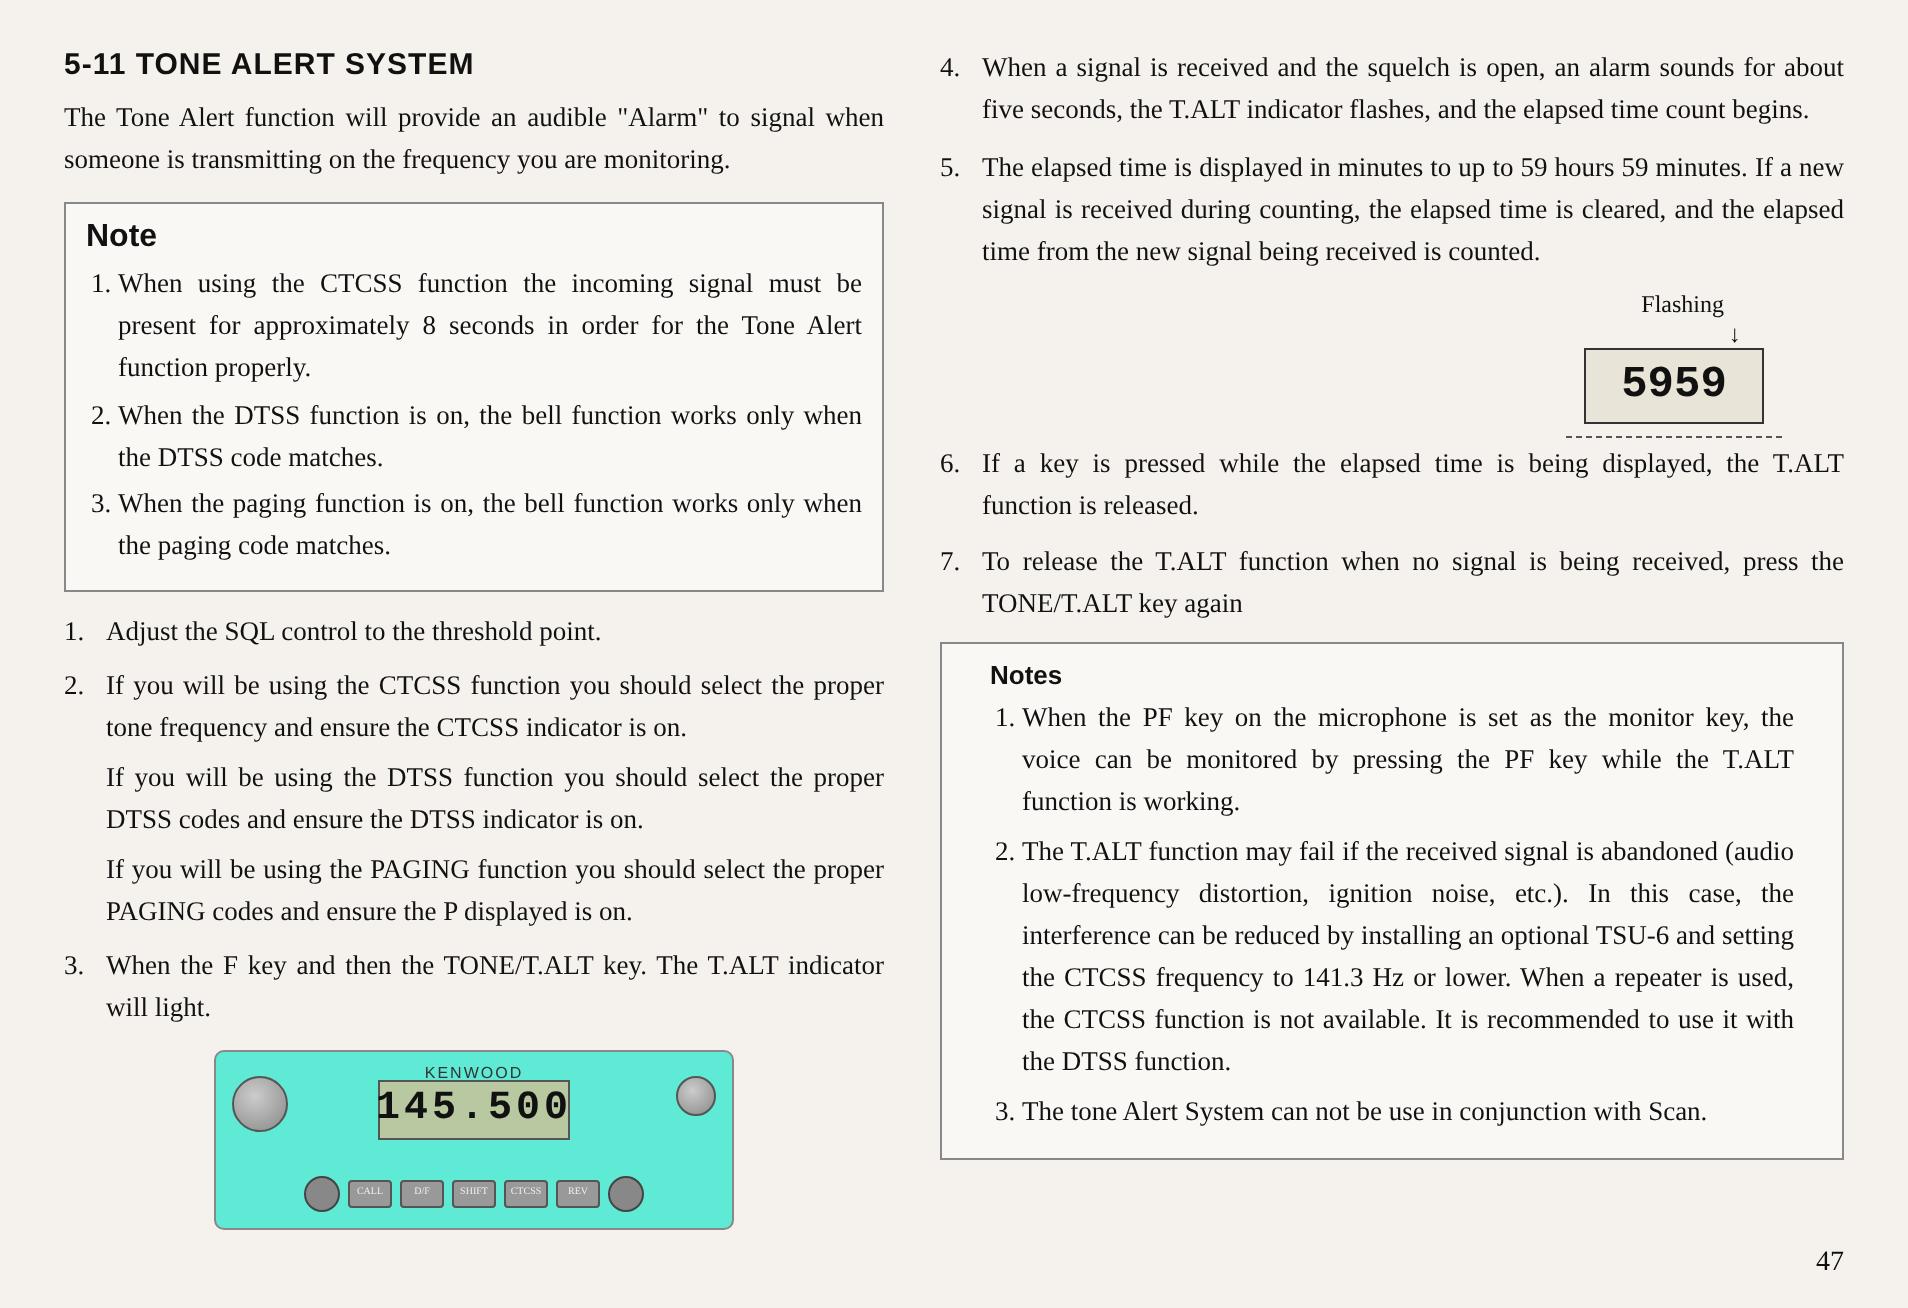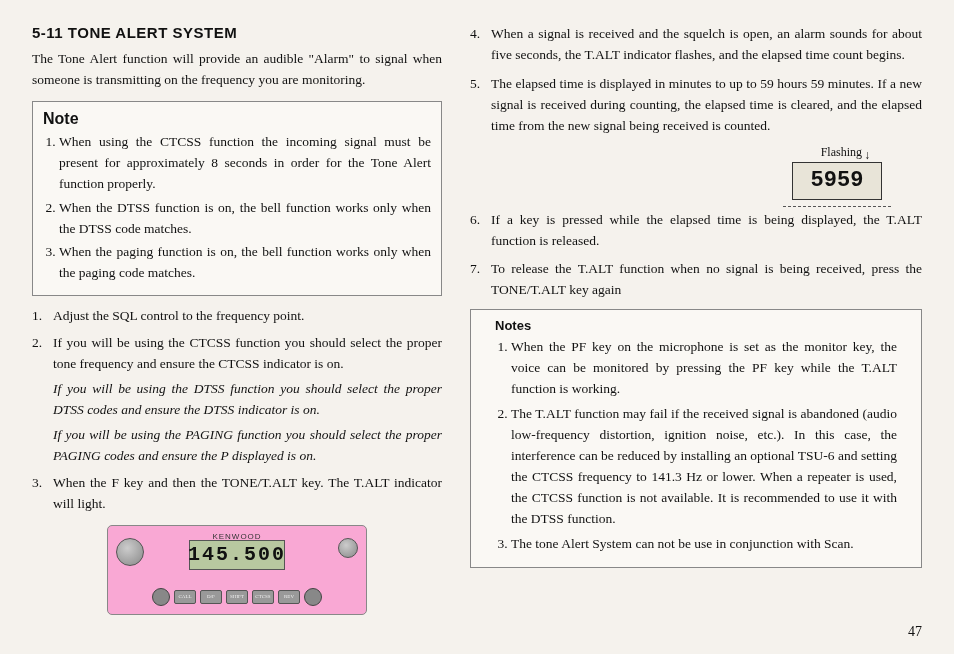--- a/index.html
+++ b/index.html
@@ -71,31 +71,30 @@
       flex-shrink: 0;
       min-width: 16px;
     }
     .steps-list > li .content {
       flex: 1;
     }
     .sub-para {
       margin-top: 4px;
       text-align: justify;
       line-height: 1.55;
-      font-style: italic;
     }
     .radio-img-container {
       margin-top: 10px;
       display: flex;
       justify-content: center;
     }
     .radio-img {
       width: 260px;
       height: 90px;
-      background: #f9a8d4;
+      background: #5eead4;
       border: 1px solid #888;
       border-radius: 5px;
       position: relative;
       overflow: hidden;
     }
     .radio-brand {
       position: absolute;
       top: 6px;
       left: 50%;
       transform: translateX(-50%);
@@ -191,21 +190,21 @@
     }
     .diagram-container {
       display: flex;
       flex-direction: column;
       align-items: flex-end;
       margin: 6px 0 10px 0;
       padding-right: 40px;
     }
     .flashing-label {
       font-size: 12px;
-      margin-bottom: 2px;
+      margin-bottom: 14px;
       padding-right: 20px;
     }
     .display-box {
       width: 90px;
       height: 38px;
       border: 1.5px solid #333;
       background: #e8e4d8;
       display: flex;
       align-items: center;
       justify-content: center;
@@ -270,21 +269,21 @@
       <ol>
         <li>When using the CTCSS function the incoming signal must be present for approximately 8 seconds in order for the Tone Alert function properly.</li>
         <li>When the DTSS function is on, the bell function works only when the DTSS code matches.</li>
         <li>When the paging function is on, the bell function works only when the paging code matches.</li>
       </ol>
     </div>
 
     <ul class="steps-list">
       <li>
         <span class="num">1.</span>
-        <span class="content">Adjust the SQL control to the frequency point.</span>
+        <span class="content">Adjust the SQL control to the threshold point.</span>
       </li>
       <li>
         <span class="num">2.</span>
         <span class="content">
           <span>If you will be using the CTCSS function you should select the proper tone frequency and ensure the CTCSS indicator is on.</span>
           <p class="sub-para">If you will be using the DTSS function you should select the proper DTSS codes and ensure the DTSS indicator is on.</p>
           <p class="sub-para">If you will be using the PAGING function you should select the proper PAGING codes and ensure the P displayed is on.</p>
         </span>
       </li>
       <li>

